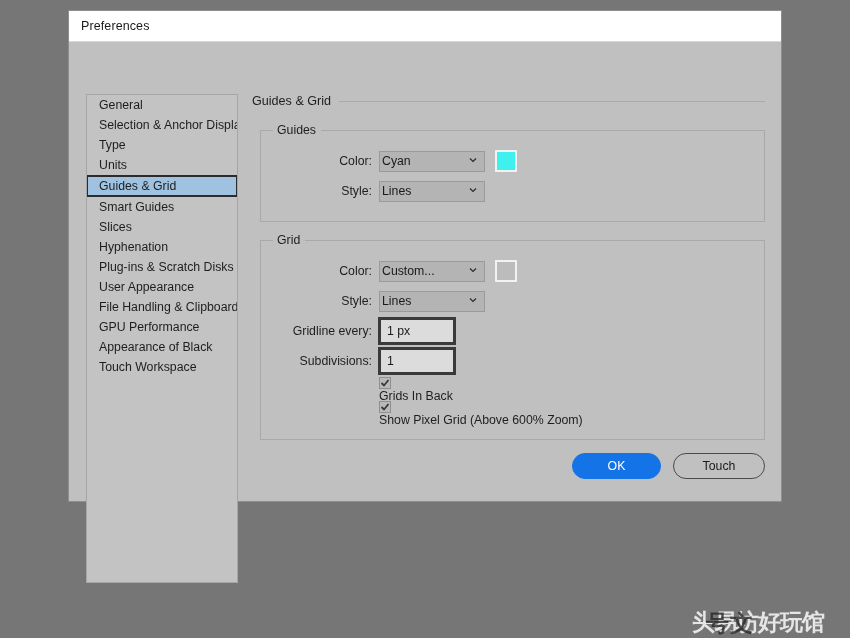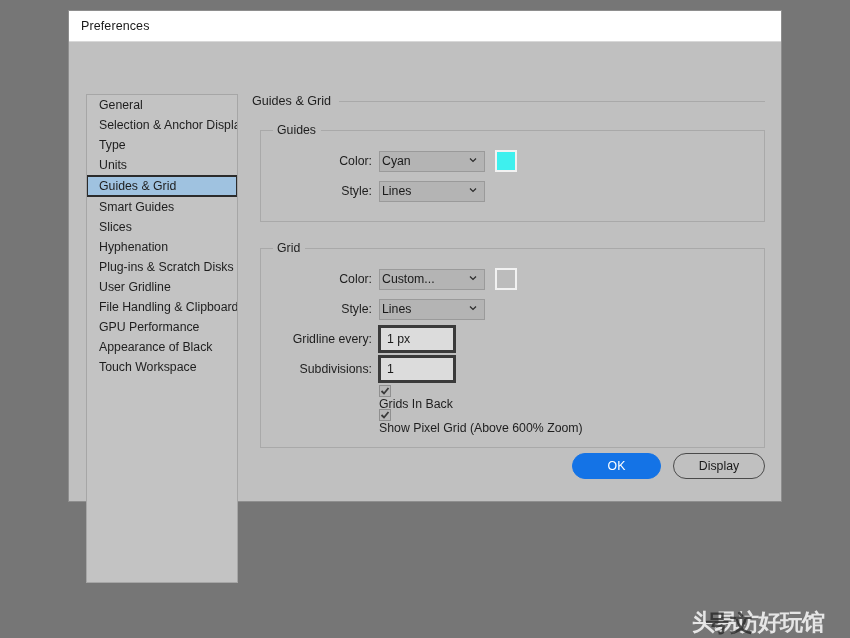--- a/index.html
+++ b/index.html
@@ -103,21 +103,21 @@
     white-space: nowrap;
   }
   .pane-title-rule {
     flex: 1 1 auto;
     height: 1px;
     background: #a9a9a9;
   }
 
   fieldset.group {
     border: 1px solid #a9a9a9;
-    margin: 0 0 19px 8px;
+    margin: 0 0 11px 8px;
     padding: 10px 12px 14px 12px;
     background: transparent;
   }
   fieldset.group legend {
     font-size: 12.3px;
     color: #1e1e1e;
     padding: 0 5px 0 4px;
   }
 
   .field-row {
@@ -280,21 +280,21 @@
     <div class="sidebar">
       <div class="side-item">General</div>
       <div class="side-item">Selection &amp; Anchor Display</div>
       <div class="side-item">Type</div>
       <div class="side-item">Units</div>
       <div class="side-item selected">Guides &amp; Grid</div>
       <div class="side-item">Smart Guides</div>
       <div class="side-item">Slices</div>
       <div class="side-item">Hyphenation</div>
       <div class="side-item">Plug-ins &amp; Scratch Disks</div>
-      <div class="side-item">User Gridline</div>
+      <div class="side-item">User Appearance</div>
       <div class="side-item">File Handling &amp; Clipboard</div>
       <div class="side-item">GPU Performance</div>
       <div class="side-item">Appearance of Black</div>
       <div class="side-item">Touch Workspace</div>
     </div>
 
     <div class="pane">
 
       <div class="pane-title-row">
         <span class="pane-title">Guides &amp; Grid</span>
@@ -384,21 +384,21 @@
               </svg>
           </span>
           <span class="check-label">Show Pixel Grid (Above 600% Zoom)</span>
         </div>
       </fieldset>
 
     </div>
 
     <div class="footer">
       <div class="btn btn-ok">OK</div>
-      <div class="btn btn-cancel">Display</div>
+      <div class="btn btn-cancel">Touch</div>
     </div>
 
   </div>
 </div>
 
 <div class="watermark">
   <span>头易坊好玩馆</span>
   <span class="wm-b">号文</span>
 </div>
 

